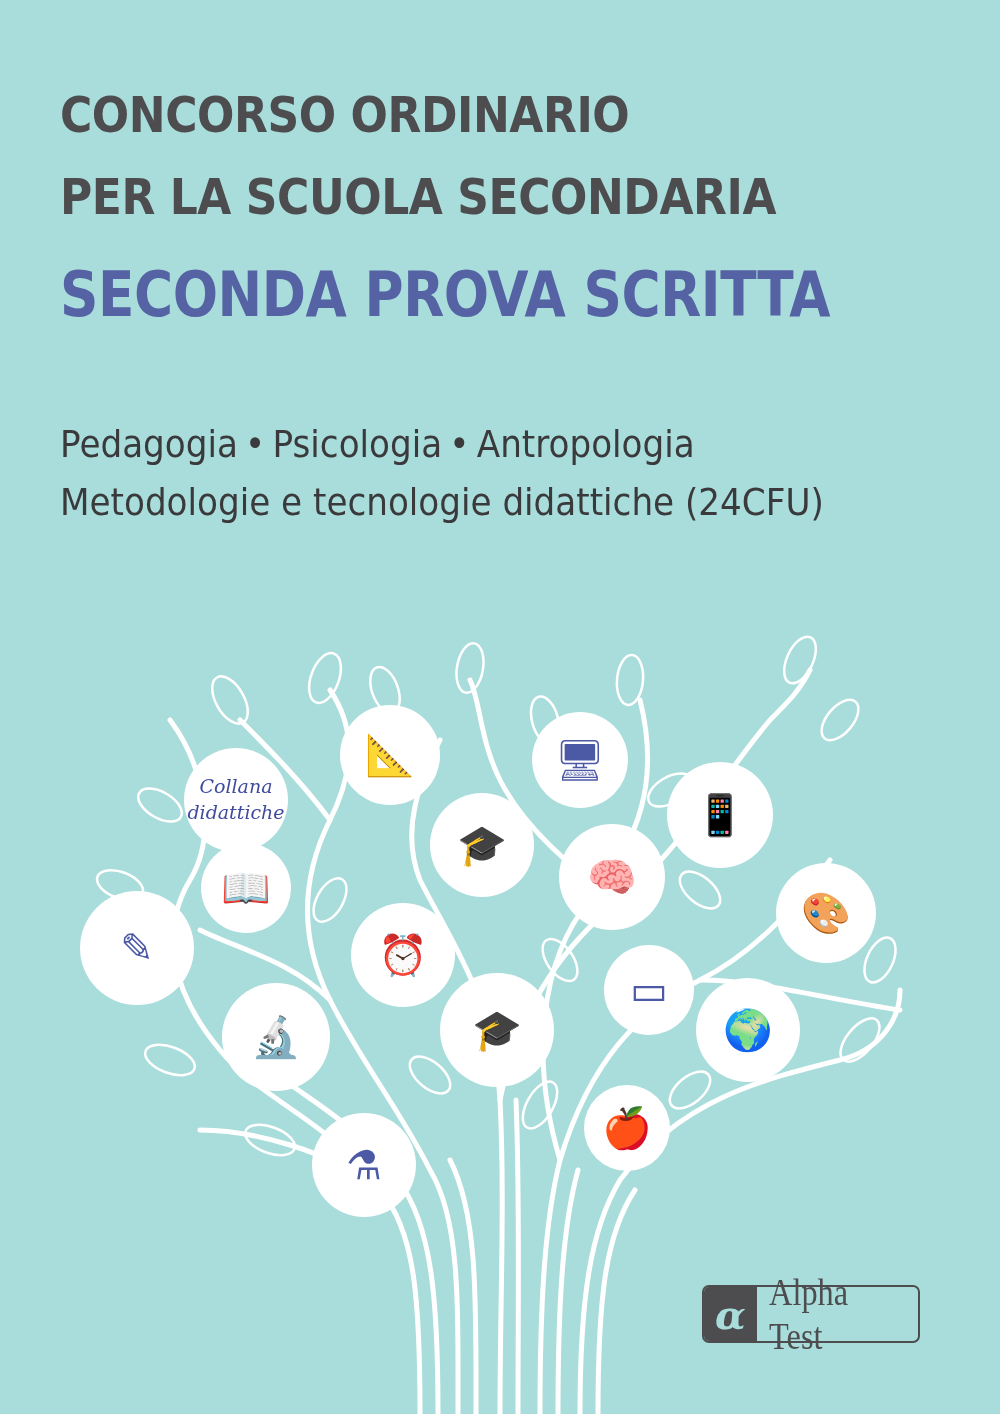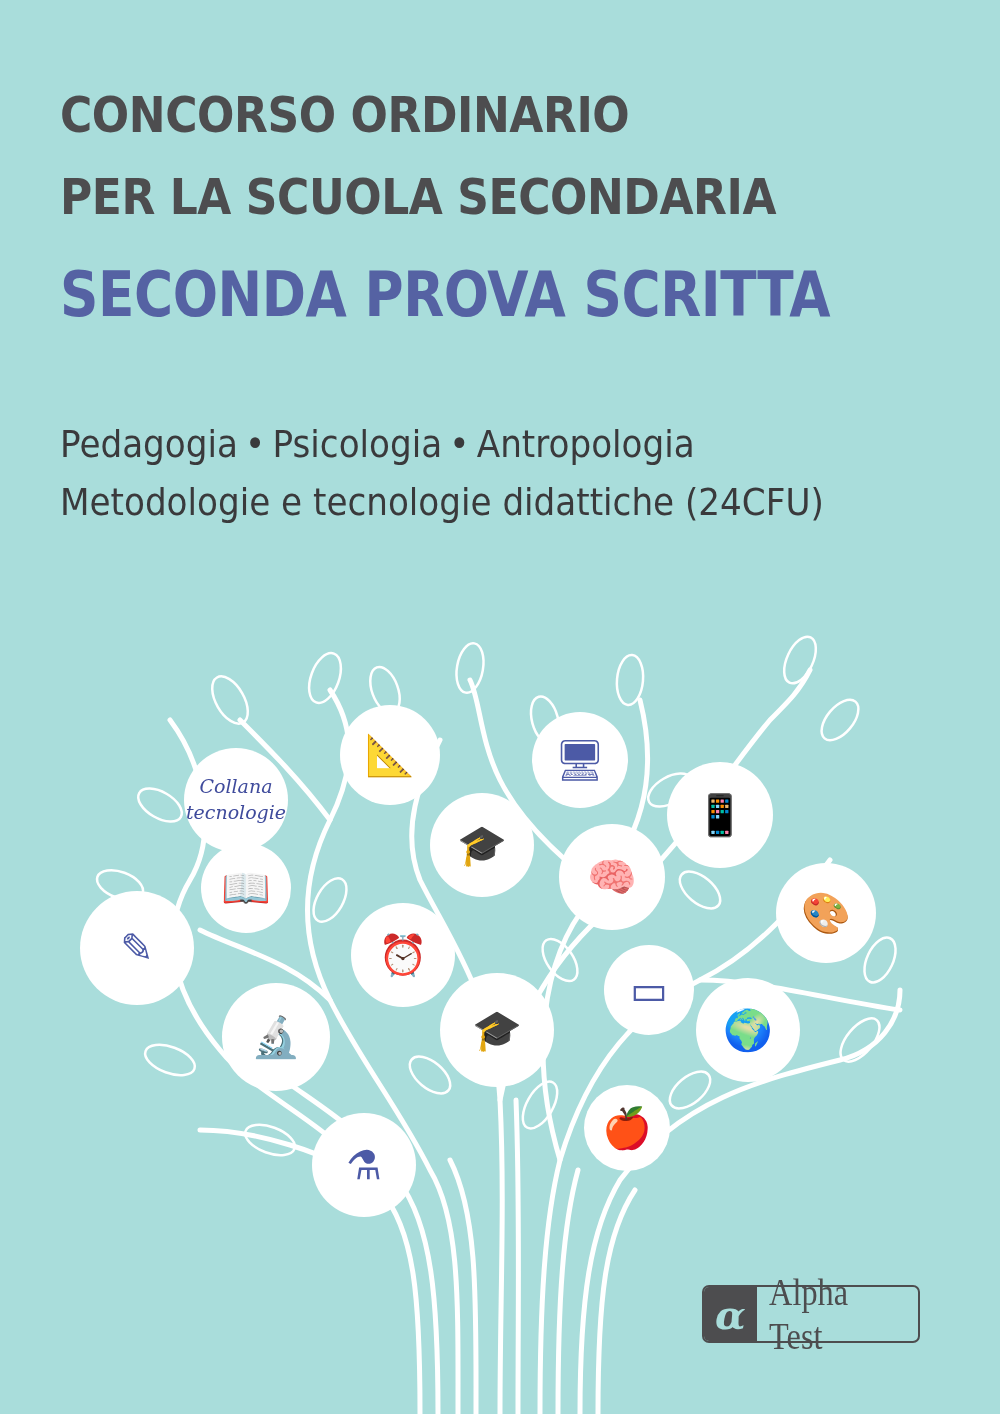--- a/index.html
+++ b/index.html
@@ -77,21 +77,21 @@
     <ellipse cx="700" cy="890" rx="13" ry="24" transform="rotate(-50 700 890)"></ellipse>
     <ellipse cx="545" cy="720" rx="13" ry="24" transform="rotate(-15 545 720)"></ellipse>
     <ellipse cx="670" cy="790" rx="13" ry="24" transform="rotate(60 670 790)"></ellipse>
   </g>
 </svg>
 
 <div>
   <div class="circle" style="left:184px;top:748px;width:104px;height:104px;">
     <div class="collana">
       <div>Collana</div>
-      <div>tecnologie</div>
+      <div>didattiche</div>
     </div>
   </div>
   <div class="circle" style="left:340px;top:705px;width:100px;height:100px;">
       <span class="ico">📐</span>
     </div>
   <div class="circle" style="left:532px;top:712px;width:96px;height:96px;">
       <span class="ico">🖥</span>
     </div>
   <div class="circle" style="left:667px;top:762px;width:106px;height:106px;">
       <span class="ico">📱</span>

